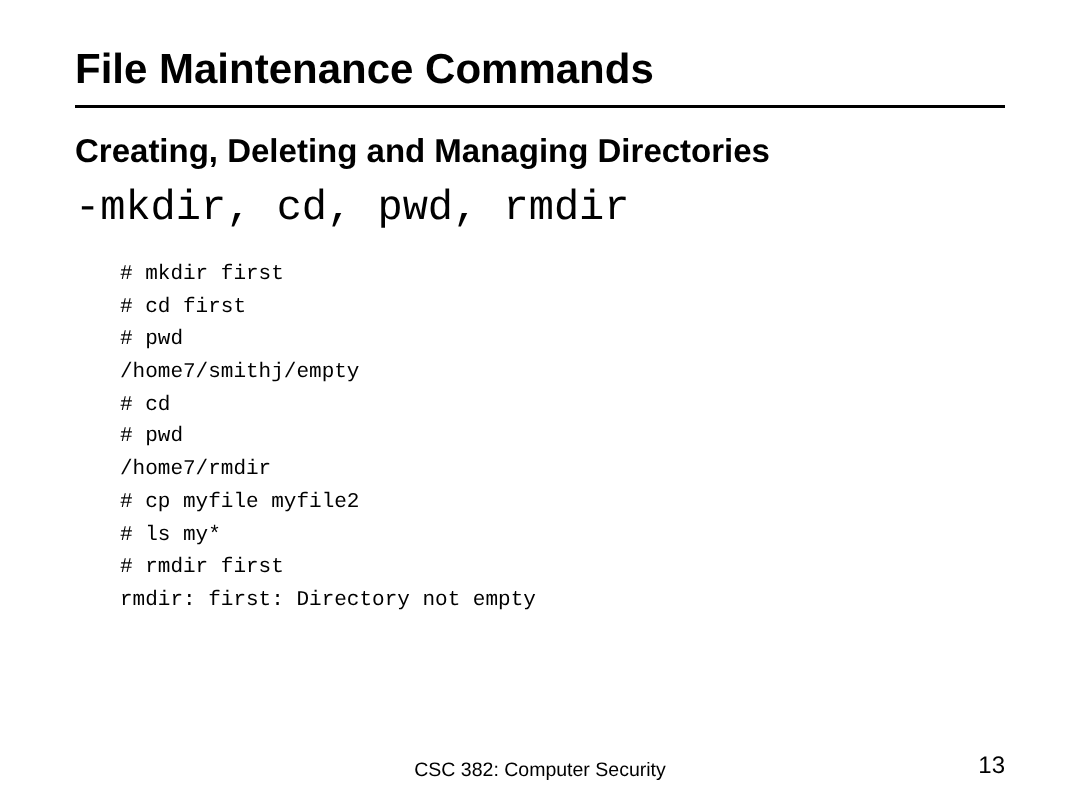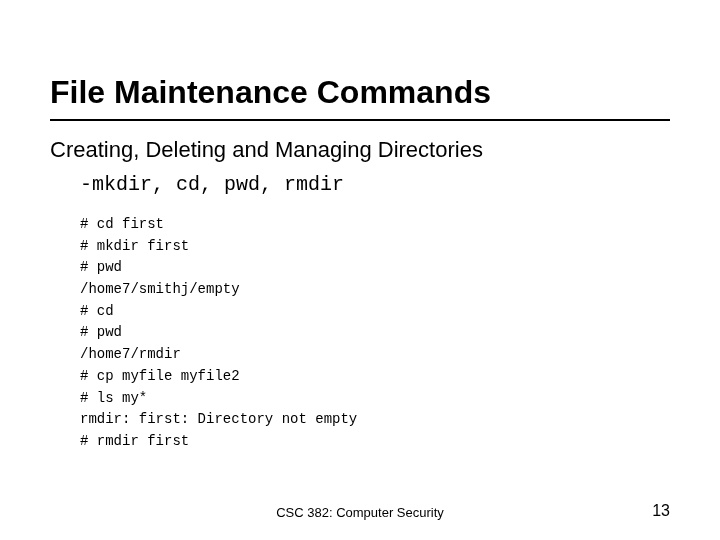--- a/index.html
+++ b/index.html
@@ -19,46 +19,44 @@
     .slide-container {
       width: 720px;
       height: 540px;
       background: #ffffff;
       padding: 30px 50px 20px 50px;
       display: flex;
       flex-direction: column;
     }
 
     .slide-title {
-      font-size: 32px;
+      font-size: 28px;
       font-weight: bold;
       color: #000000;
       margin-bottom: 8px;
-      margin-top: 44px;
     }
 
     .title-divider {
       border: none;
       border-top: 2px solid #000000;
       margin-bottom: 16px;
     }
 
     .subtitle {
       font-size: 22px;
-      font-weight: normal;
+      font-weight: bold;
       color: #000000;
       margin-bottom: 10px;
     }
 
     .commands-line {
       font-family: 'Courier New', Courier, monospace;
-      font-size: 20px;
+      font-size: 28px;
       color: #000000;
       margin-bottom: 18px;
-      margin-left: 30px;
     }
 
     .code-block {
       font-family: 'Courier New', Courier, monospace;
       font-size: 14px;
       color: #000000;
       line-height: 1.55;
       margin-left: 30px;
       flex: 1;
     }
@@ -96,29 +94,29 @@
   </style>
 </head>
 <body>
 
 <div class="slide-container">
   <div class="slide-title">File Maintenance Commands</div>
   <hr class="title-divider">
   <div class="subtitle">Creating, Deleting and Managing Directories</div>
   <div class="commands-line">-mkdir,  cd,  pwd,  rmdir</div>
   <div class="code-block">
-  <span class="code-line"># cd first</span>
-      <span class="code-line"># mkdir first</span>
+  <span class="code-line"># mkdir first</span>
+      <span class="code-line"># cd first</span>
       <span class="code-line"># pwd</span>
       <span class="code-line">/home7/smithj/empty</span>
       <span class="code-line"># cd</span>
       <span class="code-line"># pwd</span>
       <span class="code-line">/home7/rmdir</span>
       <span class="code-line bold-line"># cp myfile myfile2</span>
       <span class="code-line bold-line"># ls my*</span>
+      <span class="code-line bold-line"># rmdir first</span>
       <span class="code-line">rmdir: first: Directory not empty</span>
-      <span class="code-line bold-line"># rmdir first</span>
     </div>
   <div class="slide-footer">
     <span class="footer-text">CSC 382: Computer Security</span>
     <span class="footer-page">13</span>
   </div>
 </div>
 
 </body></html>

